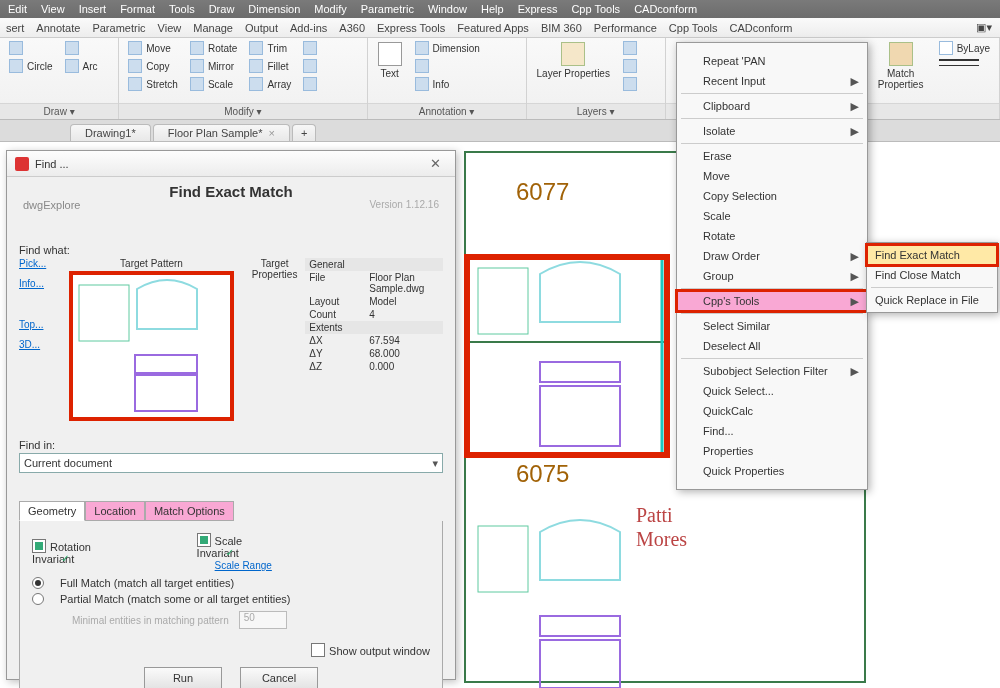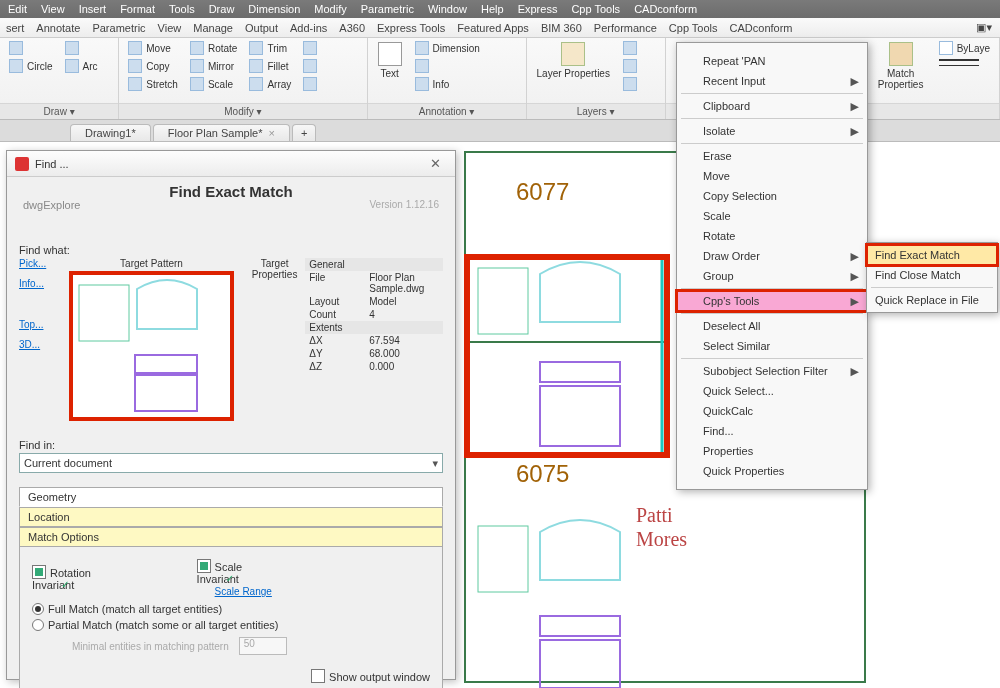--- a/index.html
+++ b/index.html
@@ -52,30 +52,30 @@
 .target-props { flex: 1; display: flex; flex-direction: row; }
 .target-props .hdr { text-align: center; font-size: 10px; margin-bottom: 2px; }
 .propgrid { font-size: 10px; }
 .propgrid .row { display: flex; }
 .propgrid .k { width: 60px; padding: 1px 4px; }
 .propgrid .v { flex: 1; padding: 1px 4px; }
 .propgrid .sect { background: #e6e6e6; font-weight: normal; padding: 1px 4px; }
 .findin-lbl { margin-top: 18px; font-size: 11px; }
 .combo { width: 100%; height: 20px; border: 1px solid #8aa; background: #fff; padding: 0 4px; display: flex; align-items: center; justify-content: space-between; font-size: 11px; margin-top: 2px; }
 .combo .arrow { color: #555; }
-.tabstrip { margin-top: 14px; display: flex; flex-direction: column; }
-.tabstrip .t { border: 1px solid #aaa; padding: 3px 8px; font-size: 11px; background: #fef9c3; }
+.tabstrip { margin-top: 28px; display: flex; }
+.tabstrip .t { border: 1px solid #aaa; padding: 3px 8px; font-size: 11px; background: #f9a8d4; }
 .tabstrip .t.active { background: #fff; border-bottom-color: #fff; }
 .tabpanel { border: 1px solid #aaa; border-top: none; padding: 12px; background: #f0f0f0; }
 .chkrow { display: flex; gap: 60px; margin-bottom: 6px; font-size: 11px; align-items: center; }
 .chk::before { content:""; display: inline-block; width: 12px; height: 12px; border: 1px solid #777; background: #fff; margin-right: 4px; vertical-align: -2px; }
 .chk.on::before { background: #fff; box-shadow: inset 0 0 0 2px #fff, inset 0 0 0 12px #3a7; }
 .chk.on::after { content: "✓"; position: relative; left: -13px; top: -1px; color: #2a6; font-size: 10px; margin-right: -8px; }
 .scalerange { color: #06c; text-decoration: underline; font-size: 10px; }
-.radio { display: flex; align-items: center; gap: 4px; font-size: 11px; margin-top: 4px; }
+.radio { display: flex; align-items: center; gap: 16px; font-size: 11px; margin-top: 4px; }
 .radio .r { width: 12px; height: 12px; border: 1px solid #777; border-radius: 50%; background: #fff; display: inline-block; position: relative; }
 .radio .r.on::after { content: ""; position: absolute; inset: 2px; background: #333; border-radius: 50%; }
 .minline { margin: 6px 0 0 40px; color: #aaa; font-size: 10px; display: flex; align-items: center; gap: 10px; }
 .minline .numbox { width: 48px; height: 18px; border: 1px solid #bbb; background: #f7f7f7; color: #aaa; text-align: left; padding: 0 4px; }
 .outrow { margin-top: 14px; display: flex; justify-content: flex-end; }
 .outrow .chk { font-size: 11px; }
 .btnrow { margin-top: 10px; display: flex; justify-content: center; gap: 18px; }
 .btn { width: 78px; height: 22px; border: 1px solid #999; background: linear-gradient(#fafafa,#e4e4e4); font-size: 11px; display: flex; align-items: center; justify-content: center; }
 
 
@@ -471,24 +471,24 @@
       <span>Group</span>
       <span class="arrow">▶</span>
     </div>
     <div class="sep"></div>
     <div class="mi hl">
       <span>Cpp's Tools</span>
       <span class="arrow">▶</span>
     </div>
     <div class="sep"></div>
     <div class="mi">
+      <span>Select Similar</span>
+    </div>
+    <div class="mi">
       <span>Deselect All</span>
-    </div>
-    <div class="mi">
-      <span>Select Similar</span>
     </div>
     <div class="sep"></div>
     <div class="mi">
       <span>Subobject Selection Filter</span>
       <span class="arrow">▶</span>
     </div>
     <div class="mi">
       <span>Quick Select...</span>
     </div>
     <div class="mi">

